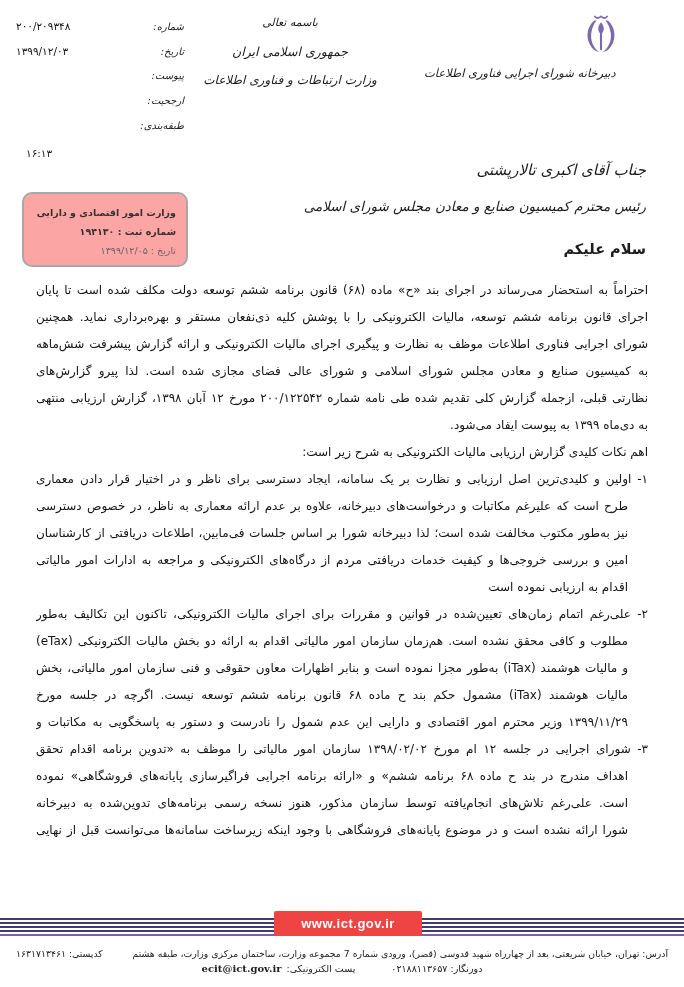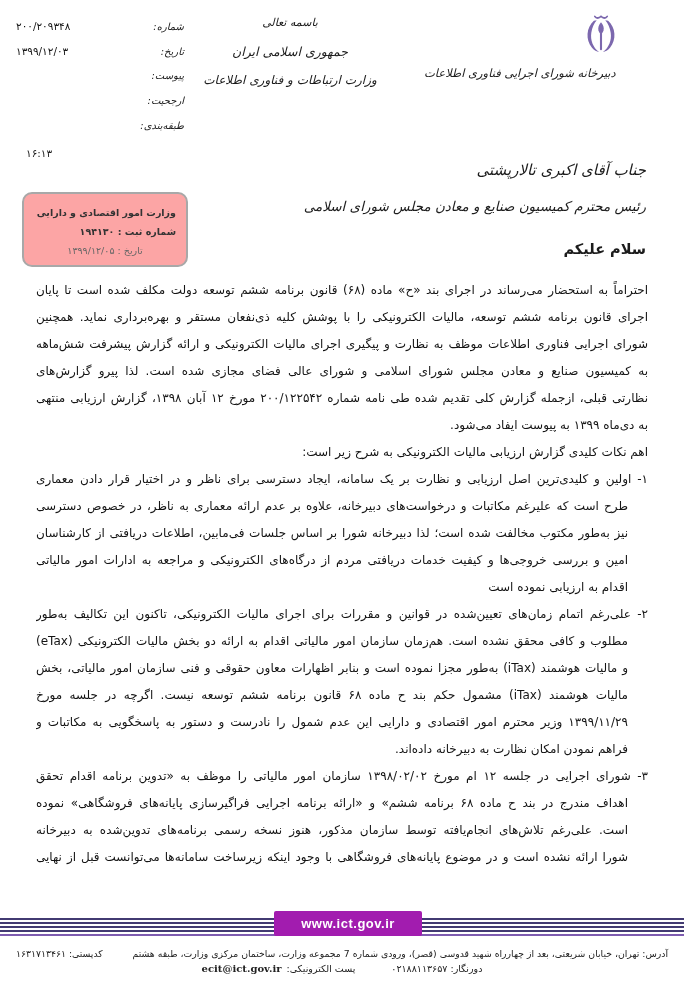--- a/index.html
+++ b/index.html
@@ -19,38 +19,38 @@
   .ch1{font-size:11px;line-height:29px;}
   .ch2{font-size:12.5px;line-height:29px;}
   .ch3{font-size:12px;line-height:29px;}
   
   .emblem{position:absolute;top:13px;right:64px;width:38px;height:44px;}
   .secretariat{position:absolute;top:66px;right:30px;width:230px;text-align:left;font-style:italic;font-size:11.5px;}
   
   .stamp{position:absolute;top:192px;left:22px;width:142px;border:2px solid #a8a8a8;border-radius:10px;padding:9px 10px 5px;background:#fca5a5;}
   .stamp div{line-height:19px;}
   .stamp-org,.stamp-no{font-size:9.5px;font-weight:bold;color:#333;}
-  .stamp-date{font-size:9.5px;color:#666;text-align:center;}
+  .stamp-date{font-size:9.5px;color:#666;}
   
   .recipient{position:absolute;top:152px;right:38px;text-align:right;font-style:italic;}
   .rc1{font-size:15px;line-height:36px;}
   .rc2{font-size:13.5px;line-height:36px;margin-left:32px;}
   .salutation{position:absolute;top:241px;right:38px;font-weight:bold;font-size:14.5px;}
   
   .body{position:absolute;top:277px;right:36px;left:36px;font-size:12px;color:#141414;}
   .ln{height:27px;line-height:27px;overflow:hidden;text-align:justify;text-align-last:justify;white-space:normal;}
   .end{text-align-last:right;}
   .ind{padding-right:20px;}
   
   .webbar{position:absolute;top:908px;left:0;right:0;height:30px;}
   .weblines{position:absolute;top:10px;left:0;right:0;}
   .weblines i{display:block;height:1.6px;background:#423a72;margin-bottom:2.4px;}
   .weblines i:last-child{background:#7e5cb0;height:2px;}
   .url-pill{position:absolute;top:3px;left:274px;width:148px;height:25px;border-radius:2px;
-    background:#a21caf;color:#fff;font-family:"Liberation Sans","DejaVu Sans",sans-serif;
+    background:#ef4444;color:#fff;font-family:"Liberation Sans","DejaVu Sans",sans-serif;
     font-weight:bold;font-size:13px;line-height:25px;text-align:center;letter-spacing:.5px;direction:ltr;}
   
   .footer{position:absolute;top:948px;left:0;right:0;font-size:9.3px;color:#222;}
   .f1{display:flex;justify-content:space-between;align-items:baseline;padding:0 16px;}
   .f2{display:flex;justify-content:center;gap:36px;margin-top:4px;font-size:9.5px;}
   .email-group{display:flex;gap:5px;align-items:baseline;}
   .email{direction:ltr;unicode-bidi:embed;font-family:"DejaVu Serif",serif;font-weight:bold;font-size:10px;}
 </style>
 </head>
 <body>
@@ -123,21 +123,20 @@
     <div class="ln">۱- اولین و کلیدی‌ترین اصل ارزیابی و نظارت بر یک سامانه، ایجاد دسترسی برای ناظر و در اختیار قرار دادن معماری</div>
     <div class="ln ind">طرح است که علیرغم مکاتبات و درخواست‌های دبیرخانه، علاوه بر عدم ارائه معماری به ناظر، در خصوص دسترسی</div>
     <div class="ln ind">نیز به‌طور مکتوب مخالفت شده است؛ لذا دبیرخانه شورا بر اساس جلسات فی‌مابین، اطلاعات دریافتی از کارشناسان</div>
     <div class="ln ind">امین و بررسی خروجی‌ها و کیفیت خدمات دریافتی مردم از درگاه‌های الکترونیکی و مراجعه به ادارات امور مالیاتی</div>
     <div class="ln ind end">اقدام به ارزیابی نموده است</div>
     <div class="ln">۲- علی‌رغم اتمام زمان‌های تعیین‌شده در قوانین و مقررات برای اجرای مالیات الکترونیکی، تاکنون این تکالیف به‌طور</div>
     <div class="ln ind">مطلوب و کافی محقق نشده است. هم‌زمان سازمان امور مالیاتی اقدام به ارائه دو بخش مالیات الکترونیکی (eTax)</div>
     <div class="ln ind">و مالیات هوشمند (iTax) به‌طور مجزا نموده است و بنابر اظهارات معاون حقوقی و فنی سازمان امور مالیاتی، بخش</div>
     <div class="ln ind">مالیات هوشمند (iTax) مشمول حکم بند ح ماده ۶۸ قانون برنامه ششم توسعه نیست. اگرچه در جلسه مورخ</div>
     <div class="ln ind">۱۳۹۹/۱۱/۲۹ وزیر محترم امور اقتصادی و دارایی این عدم شمول را نادرست و دستور به پاسخگویی به مکاتبات و</div>
-    <div class="ln ind end">فراهم نمودن امکان نظارت به دبیرخانه داده‌اند.</div>
     <div class="ln">۳- شورای اجرایی در جلسه ۱۲ ام مورخ ۱۳۹۸/۰۲/۰۲ سازمان امور مالیاتی را موظف به «تدوین برنامه اقدام تحقق</div>
     <div class="ln ind">اهداف مندرج در بند ح ماده ۶۸ برنامه ششم» و «ارائه برنامه اجرایی فراگیرسازی پایانه‌های فروشگاهی» نموده</div>
     <div class="ln ind">است. علی‌رغم تلاش‌های انجام‌یافته توسط سازمان مذکور، هنوز نسخه رسمی برنامه‌های تدوین‌شده به دبیرخانه</div>
     <div class="ln ind">شورا ارائه نشده است و در موضوع پایانه‌های فروشگاهی با وجود اینکه زیرساخت سامانه‌ها می‌توانست قبل از نهایی</div>
   </div>
 
   <div class="webbar">
     <div class="weblines">
       <i></i>
         <i></i>

